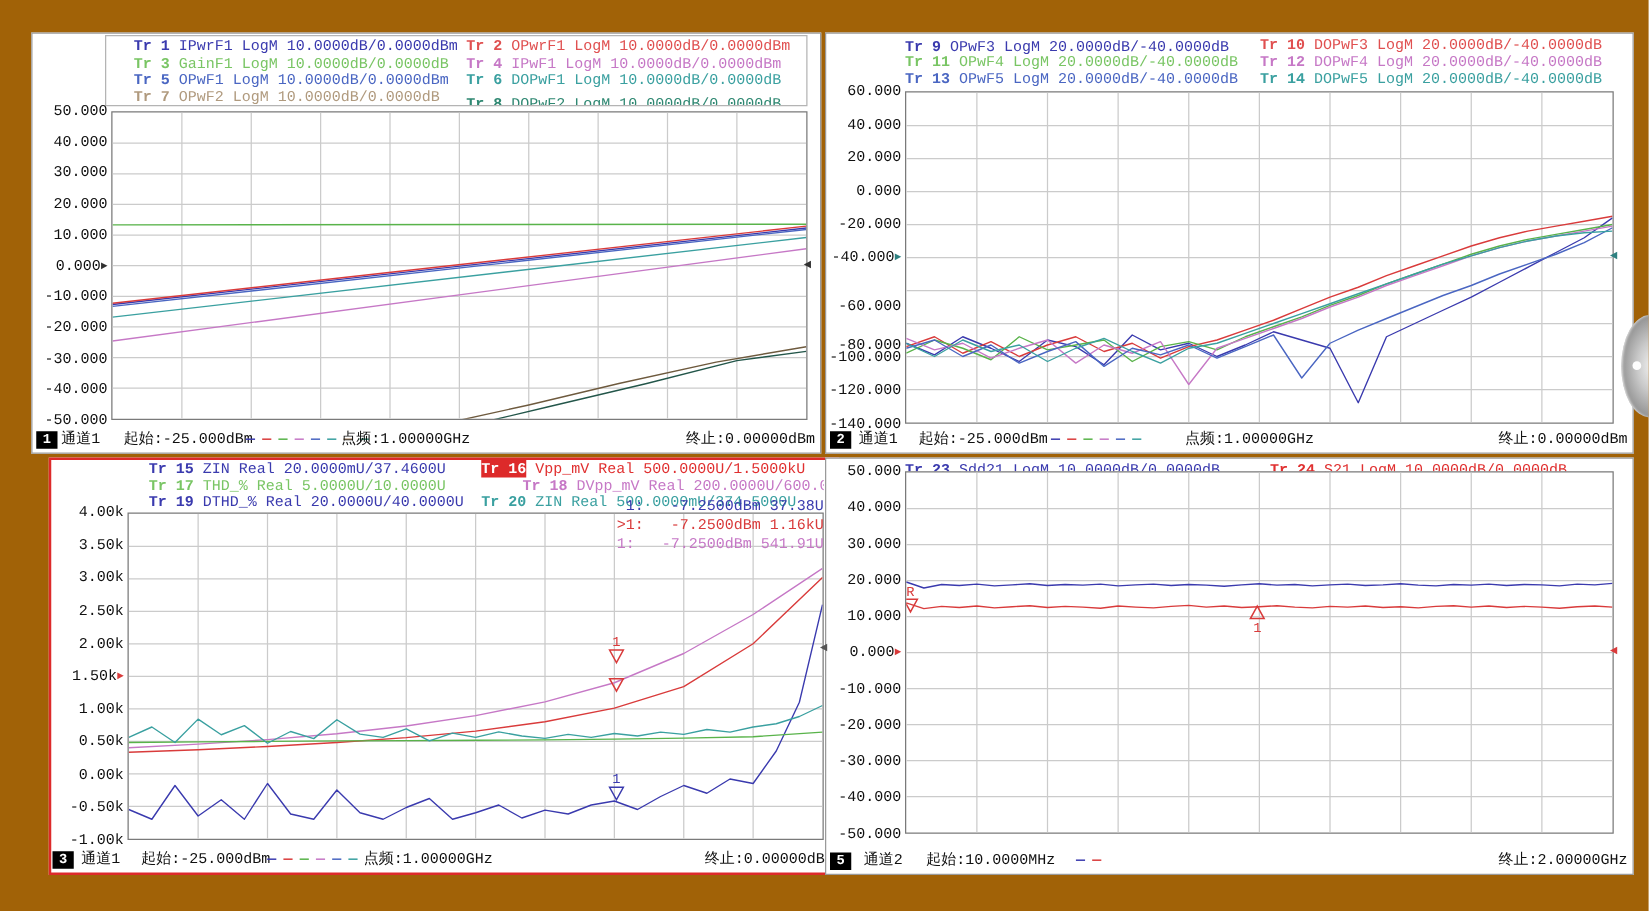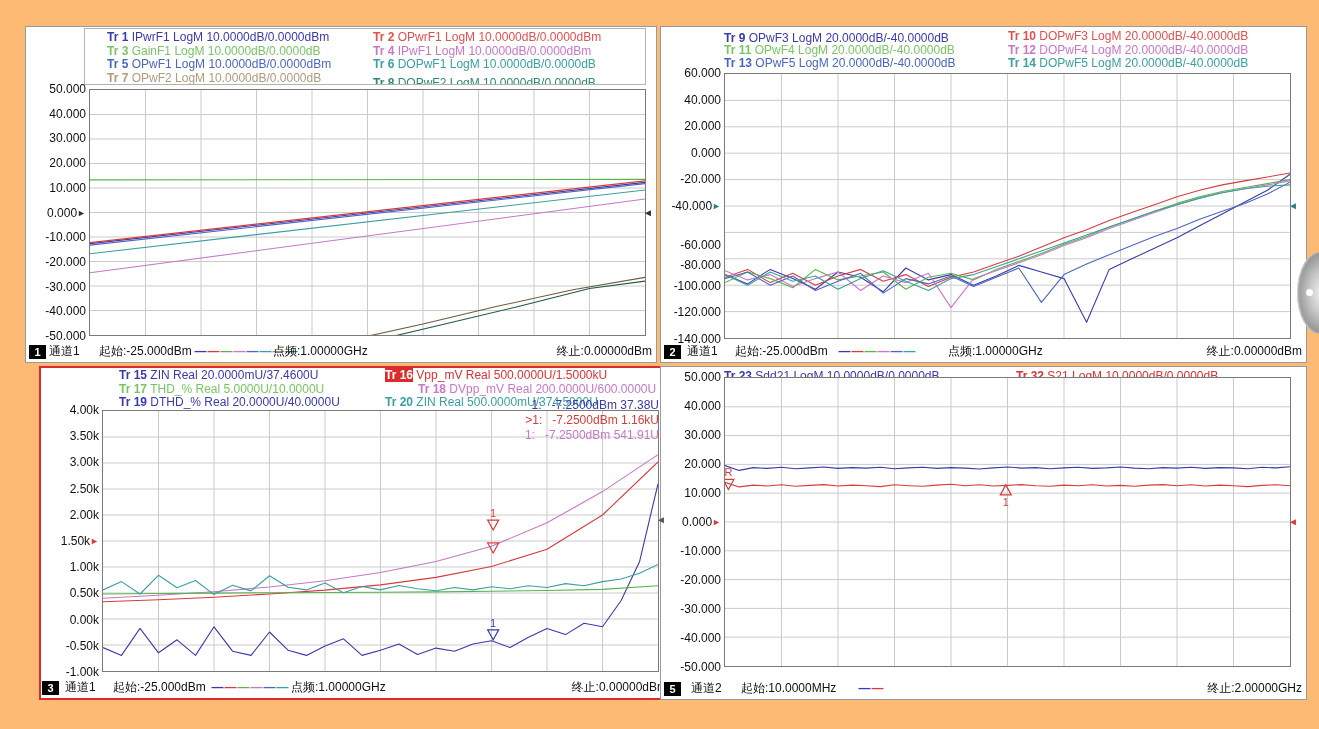--- a/index.html
+++ b/index.html
@@ -1,18 +1,18 @@
 <!DOCTYPE html>
 <html><head>
 <meta charset="utf-8">
 <style>
   *{margin:0;padding:0;box-sizing:border-box}
   html,body{background:#ffffff}
-  .screen{position:relative;width:1319px;height:729px;background:#fdba74;overflow:hidden;
-          font-family:Liberation Sans, sans-serif;font-size:12px;color:#101010}
+  .screen{position:relative;width:1319px;height:729px;background:#a16207;overflow:hidden;
+          font-family:Liberation Mono, monospace;font-size:12px;color:#101010}
   .quad{position:absolute;background:#ffffff;border:1px solid #9a9a9a}
   .quad.active{border:none;outline:2px solid #dd2a2a;outline-offset:-2px}
   .legendbox{position:absolute;overflow:hidden}
   .legendbox.boxed{border:1px solid #b4b4b4}
   .legend-entry{position:absolute;white-space:pre;line-height:13px;height:13px;cursor:default}
   .tr-id{font-weight:bold}
   .tr-id.hl{background:#dd2a2a;color:#ffffff}
   .plot{position:absolute;border:1px solid #7a7a7a;background:#ffffff}
   .plot svg{position:absolute;left:0;top:0;width:100%;height:100%;overflow:hidden;display:block}
   .ytick{position:absolute;width:60px;text-align:right;font-size:12px;line-height:13px;white-space:nowrap}
@@ -105,21 +105,21 @@
         <div class="legend-entry" style="left: 8px; top: 29px; color: rgb(74, 102, 194);"><span class="tr-id">Tr 13</span><span> OPwF5 LogM 20.0000dB/-40.0000dB</span></div>
         <div class="legend-entry" style="left: 292px; top: 29px; color: rgb(58, 160, 160);"><span class="tr-id">Tr 14</span><span> DOPwF5 LogM 20.0000dB/-40.0000dB</span></div>
       </div>
       <div class="ytick" style="left: 0px; top: 40px;">60.000</div>
       <div class="ytick" style="left: 0px; top: 66.6px;">40.000</div>
       <div class="ytick" style="left: 0px; top: 93.2px;">20.000</div>
       <div class="ytick" style="left: 0px; top: 119.8px;">0.000</div>
       <div class="ytick" style="left: 0px; top: 146.4px;">-20.000</div>
       <div class="ytick" style="left: 0px; top: 173px;">-40.000<span class="refarrow" style="color: rgb(46, 128, 128);">►</span></div>
       <div class="ytick" style="left: 0px; top: 199.6px; margin-top: 12px;">-60.000</div>
-      <div class="ytick" style="left: 0px; top: 232px;">-80.000</div>
+      <div class="ytick" style="left: 0px; top: 243px;">-80.000</div>
       <div class="ytick" style="left: 0px; top: 252.8px;">-100.000</div>
       <div class="ytick" style="left: 0px; top: 279.4px;">-120.000</div>
       <div class="ytick" style="left: 0px; top: 306px;">-140.000</div>
       <div class="rightarrow" style="color: rgb(46, 128, 128); left: 627px; top: 174px;">◄</div>
       <div class="plot" style="left: 63px; top: 46px; width: 567px; height: 266px;">
         <svg viewBox="0 0 565 264">
           <line x1="56.5" y1="0" x2="56.5" y2="264" stroke="#cbcbcb" stroke-width="1"></line>
           <line x1="0" y1="26.4" x2="565" y2="26.4" stroke="#cbcbcb" stroke-width="1"></line>
           <line x1="113.0" y1="0" x2="113.0" y2="264" stroke="#cbcbcb" stroke-width="1"></line>
           <line x1="0" y1="52.8" x2="565" y2="52.8" stroke="#cbcbcb" stroke-width="1"></line>
@@ -217,21 +217,21 @@
         <span class="sb-item" style="left: 26px;">通道1</span>
         <span class="sb-item" style="left: 74px;">起始:-25.000dBm</span>
         <span class="sb-item" style="left: 172px;"><span class="dash" style="color: rgb(58, 58, 174);">—</span><span class="dash" style="color: rgb(217, 59, 59);">—</span><span class="dash" style="color: rgb(89, 179, 74);">—</span><span class="dash" style="color: rgb(198, 120, 198);">—</span><span class="dash" style="color: rgb(74, 102, 194);">—</span><span class="dash" style="color: rgb(58, 160, 160);">—</span></span>
         <span class="sb-item" style="left: 252px;">点频:1.00000GHz</span>
         <span class="sb-item" style="right: 4px;">终止:0.00000dBm</span>
       </div>
     </div>
   <div class="quad" id="quad3" style="left:660px;top:366px;width:647px;height:334px;">
       <div class="legendbox" style="left: 55px; top: 1px; width: 577px; height: 16.5px;">
         <div class="legend-entry" style="left: 8px; top: 2px; color: rgb(58, 58, 174);"><span class="tr-id">Tr 23</span><span> Sdd21 LogM 10.0000dB/0.0000dB</span></div>
-        <div class="legend-entry" style="left: 300px; top: 2px; color: rgb(224, 48, 48);"><span class="tr-id">Tr 32</span><span> S21 LogM 10.0000dB/0.0000dB</span></div>
+        <div class="legend-entry" style="left: 300px; top: 2px; color: rgb(224, 48, 48);"><span class="tr-id">Tr 24</span><span> S21 LogM 10.0000dB/0.0000dB</span></div>
       </div>
       <div class="ytick" style="left: 0px; top: 4px;">50.000</div>
       <div class="ytick" style="left: 0px; top: 33px;">40.000</div>
       <div class="ytick" style="left: 0px; top: 62px;">30.000</div>
       <div class="ytick" style="left: 0px; top: 91px;">20.000</div>
       <div class="ytick" style="left: 0px; top: 120px;">10.000</div>
       <div class="ytick" style="left: 0px; top: 149px;">0.000<span class="refarrow" style="color: rgb(217, 59, 59);">►</span></div>
       <div class="ytick" style="left: 0px; top: 178px;">-10.000</div>
       <div class="ytick" style="left: 0px; top: 207px;">-20.000</div>
       <div class="ytick" style="left: 0px; top: 236px;">-30.000</div>

